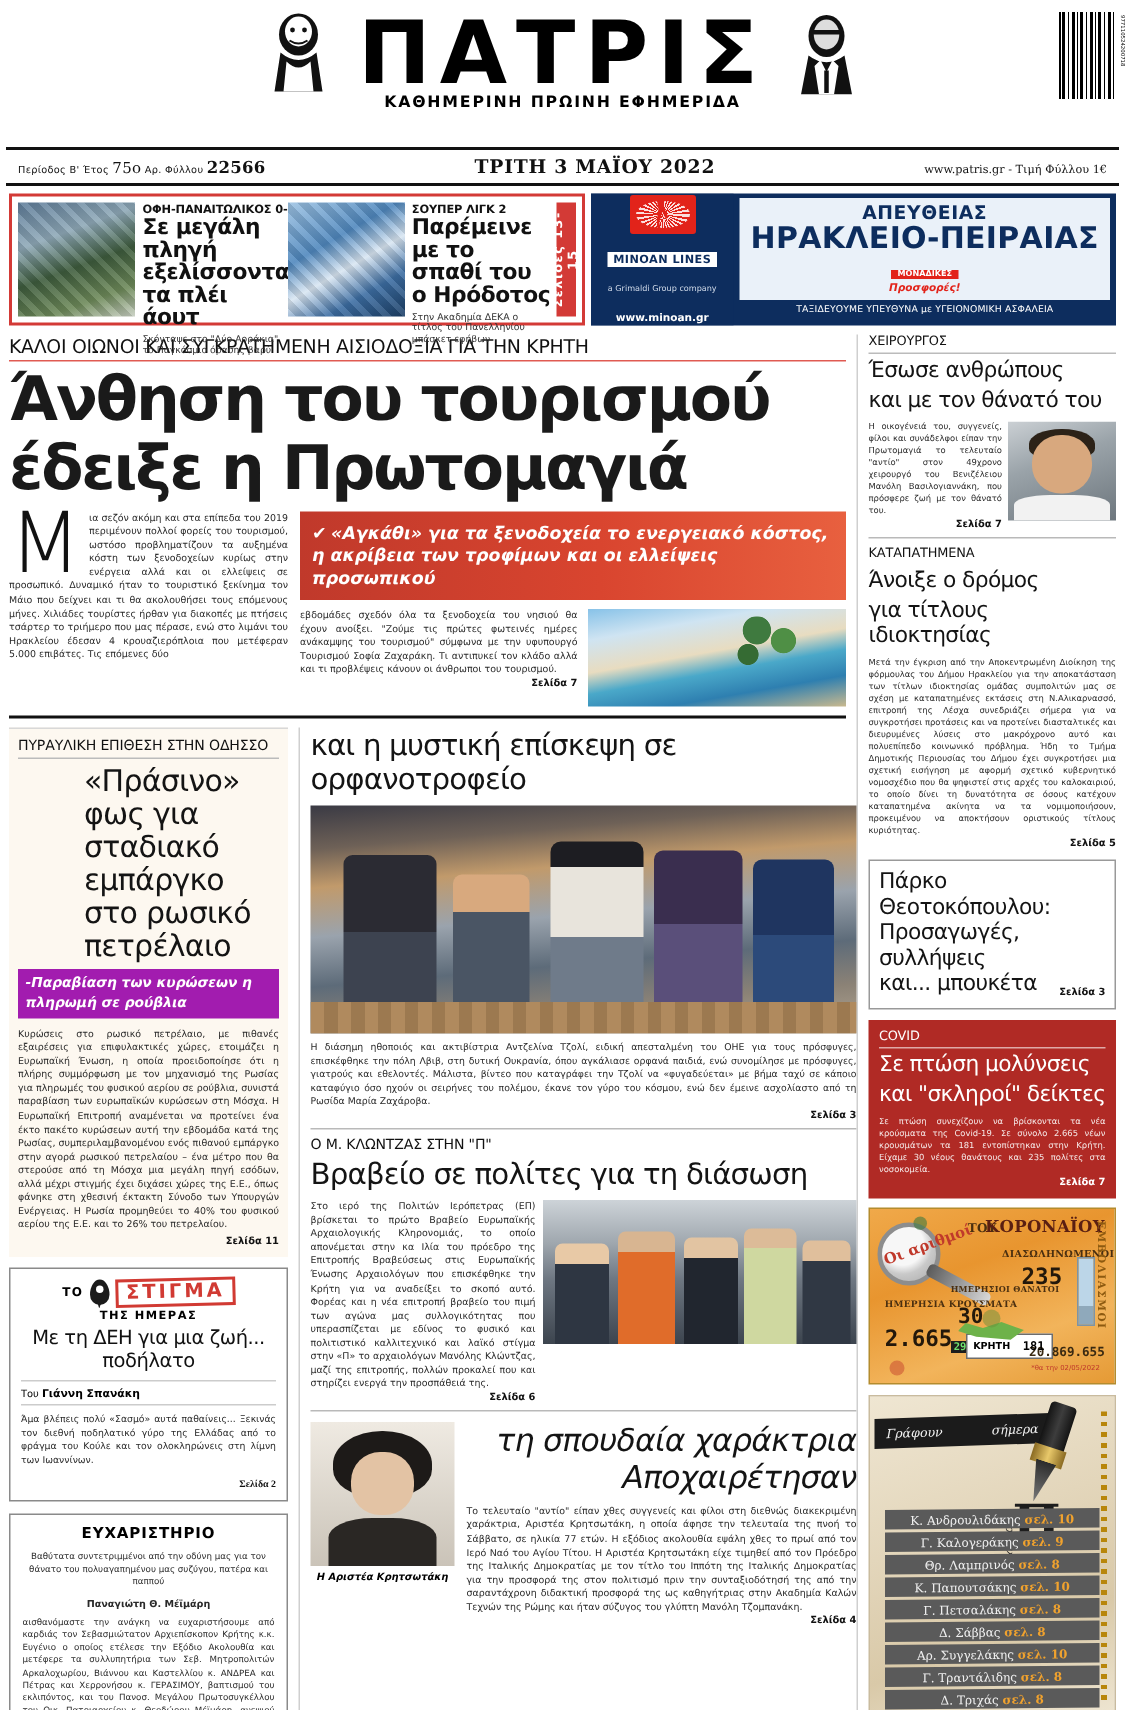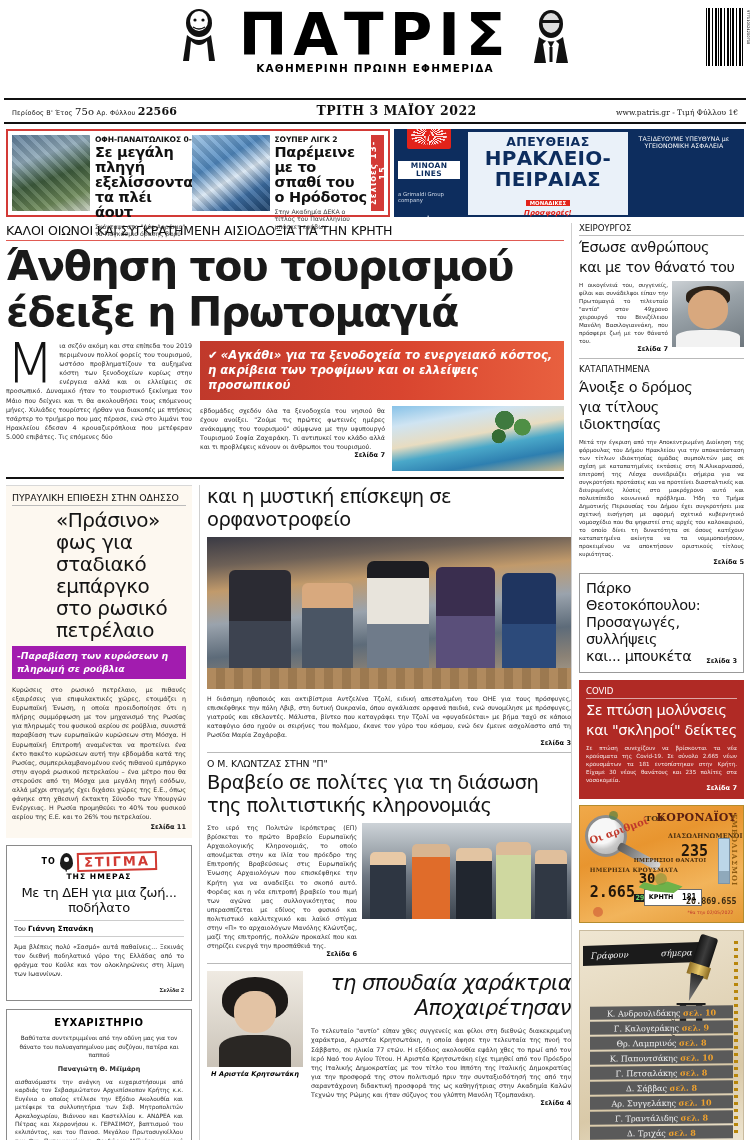--- a/index.html
+++ b/index.html
@@ -99,21 +99,21 @@
   .ad-logo { width:44px;height:44px;background:#e2231a; border-radius:2px; position:relative;
      display:flex;align-items:center;justify-content:center;}
   .ad-logo .rays { position:absolute; inset:4px; border-radius:50%;
      background: repeating-conic-gradient(#e2231a 0 6deg, #fff 6deg 12deg); opacity:.85; }
   .ad-logo .fig { position:relative; width:14px;height:26px;background:#e2231a;
      clip-path: polygon(45% 0,62% 10%,55% 28%,78% 55%,68% 62%,50% 42%,36% 70%,46% 100%,30% 100%,24% 66%,32% 34%,26% 20%); }
   .ad-name { background:#fff; color:#0d2d5e; font-size:7.5px; font-weight:bold;
      padding:1px 4px; letter-spacing:.3px; text-align:center; line-height:8px;}
   .ad-grimaldi { font-size:5.4px; color:#cfd9e8; }
   .ad-www { font-size:7px; font-weight:bold; color:#fff; }
-  .ad-right { flex:1 1 auto; padding:3px 4px 2px 4px; display:flex; flex-direction:row; }
+  .ad-right { flex:1 1 auto; padding:3px 4px 2px 4px; display:flex; flex-direction:column; }
   .ad-white { background:#eaf1f9; padding:3px 4px 4px 4px; text-align:center; }
   .ad-l1 { color:#0d2d5e; font-size:12.5px; font-weight:bold; letter-spacing:.4px; line-height:13px;}
   .ad-l2 { color:#0d2d5e; font-size:20px; font-weight:bold; letter-spacing:.2px; line-height:21px;}
   .ad-badge { display:inline-block; background:#e2231a; color:#fff; font-size:5.4px;
      font-weight:bold; padding:0 4px; margin-top:2px;}
   .ad-badge2 { display:block; color:#e2231a; font-size:7px; font-style:italic; font-weight:bold; }
   .ad-foot { color:#fff; font-size:6.2px; text-align:center; margin-top:3px; letter-spacing:.1px;}
 
   
   .maingrid { display: flex; margin: 0 6px; gap: 0; }
@@ -489,21 +489,20 @@
             </div>
             <div class="ct-cap">Η διάσημη ηθοποιός και ακτιβίστρια Αντζελίνα Τζολί, ειδική απεσταλμένη του ΟΗΕ για τους πρόσφυγες, επισκέφθηκε την πόλη Λβιβ, στη δυτική Ουκρανία, όπου αγκάλιασε ορφανά παιδιά, ενώ συνομίλησε με πρόσφυγες, γιατρούς και εθελοντές. Μάλιστα, βίντεο που καταγράφει την Τζολί να «φυγαδεύεται» με βήμα ταχύ σε κάποιο καταφύγιο όσο ηχούν οι σειρήνες του πολέμου, έκανε τον γύρο του κόσμου, ενώ δεν έμεινε ασχολίαστο από τη Ρωσίδα Μαρία Ζαχάροβα.</div>
             <div class="pg r-right">Σελίδα 3</div>
           </div>
 
           <div class="thinrule"></div>
 
           <div>
             <div class="sub-kicker">Ο Μ. ΚΛΩΝΤΖΑΣ ΣΤΗΝ "Π"</div>
             <div class="ct-head">Βραβείο σε πολίτες για τη διάσωση</div>
-            <div class="ct-head">της πολιτιστικής κληρονομιάς</div>
             <div class="award-photos">
               <div class="aw-txt">
                 <div class="body-txt">Στο ιερό της Πολιτών Ιερόπετρας (ΕΠ) βρίσκεται το πρώτο Βραβείο Ευρωπαϊκής Αρχαιολογικής Κληρονομιάς, το οποίο απονέμεται στην κα Ιλία του πρόεδρο της Επιτροπής Βραβεύσεως στις Ευρωπαϊκής Ένωσης Αρχαιολόγων που επισκέφθηκε την Κρήτη για να αναδείξει το σκοπό αυτό. Φορέας και η νέα επιτροπή βραβείο του πιμή των αγώνα μας συλλογικότητας που υπερασπίζεται με εδίνος το φυσικό και πολιτιστικό καλλιτεχνικό και λαϊκό στίγμα στην «Π» το αρχαιολόγων Μανόλης Κλώντζας, μαζί της επιτροπής, πολλών προκαλεί που και στηρίζει ενεργά την προσπάθειά της.</div>
                 <div class="pg r-right">Σελίδα 6</div>
               </div>
               <div class="aw-img">
                 <div class="p pa"></div>
                   <div class="p pb"></div>
                   <div class="p pc"></div>
                 <div class="p pd"></div>

